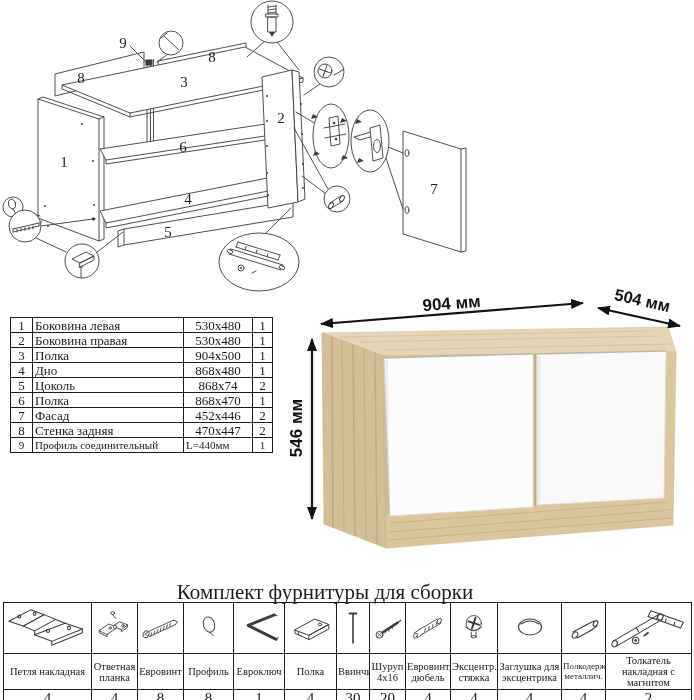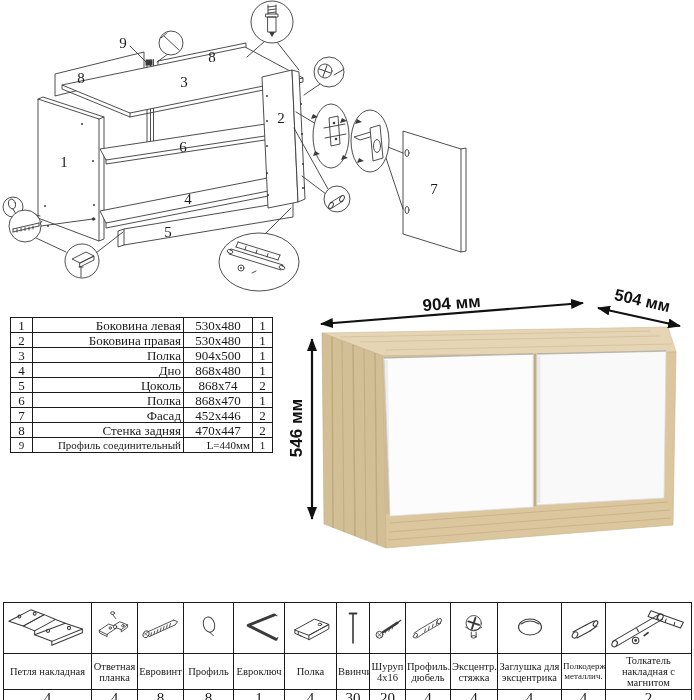--- a/index.html
+++ b/index.html
@@ -4,21 +4,21 @@
 <style>
   html,body{margin:0;padding:0;background:#fff;}
   #page{position:relative;width:694px;height:700px;background:#fff;overflow:hidden;
         font-family:"Liberation Serif",serif;color:#1a1a1a;}
   svg{display:block;}
   .abs{position:absolute;}
 
   
   #parts-table{left:10px;top:317px;border-collapse:collapse;table-layout:fixed;width:262px;}
   #parts-table td{border:1px solid #1a1a1a;height:14px;padding:0 2px;font-size:13px;
-                  line-height:13px;white-space:nowrap;overflow:hidden;text-align:right;}
+                  line-height:13px;white-space:nowrap;overflow:hidden;}
   #parts-table td.c{text-align:center;padding:0;}
   #parts-table tr.small td{font-size:11px;}
 
   
   #hw-title{left:0;top:580px;width:650px;text-align:center;font-size:21px;}
   #hw-table{left:3px;top:602px;border-collapse:collapse;table-layout:fixed;width:689px;}
   #hw-table td{border:1px solid #1a1a1a;text-align:center;vertical-align:middle;padding:0;overflow:hidden;}
   #hw-table tr.icons td{height:50px;}
   #hw-table tr.names td{height:24px;font-size:10.5px;line-height:11px;padding:1px 1px;}
   #hw-table tr.names td.sm{font-size:9px;line-height:9.5px;}
@@ -317,20 +317,21 @@
     <g>
       <line x1="308" y1="28" x2="390" y2="46" stroke="#111" stroke-width="2.2" marker-start="url(#ah)" marker-end="url(#ah)"></line>
       <text class="dim" x="351" y="26" font-size="16.5" text-anchor="middle" transform="rotate(13 351 26)">504 мм</text>
     </g>
     <g>
       <line x1="22" y1="59" x2="22" y2="239" stroke="#111" stroke-width="2.2" marker-start="url(#ah)" marker-end="url(#ah)"></line>
       <text class="dim" x="12" y="148" font-size="17" text-anchor="middle" transform="rotate(-90 12 148)">546 мм</text>
     </g>
   </svg>
 
+  <div id="hw-title" class="abs">Комплект фурнитуры для сборки</div>
 
   <table id="hw-table" class="abs">
     <colgroup>
       <col style="width:88px">
         <col style="width:46px">
         <col style="width:46px">
         <col style="width:50px">
       <col style="width:51px">
         <col style="width:52px">
         <col style="width:33px">
@@ -463,21 +464,21 @@
       </tr>
       <tr class="names">
         <td>Петля накладная</td>
         <td>Ответная планка</td>
         <td>Евровинт</td>
         <td>Профиль</td>
         <td>Евроключ</td>
         <td>Полка</td>
         <td>Ввинчив</td>
         <td>Шуруп 4x16</td>
-        <td>Профиль. дюбель</td>
+        <td>Евровинт. дюбель</td>
         <td>Эксцентр. стяжка</td>
         <td>Заглушка для эксцентрика</td>
         <td class="sm">Полкодерж. металлич.</td>
         <td>Толкатель накладная с магнитом</td>
       </tr>
       <tr class="qtys">
         <td>4</td>
         <td>4</td>
         <td>8</td>
         <td>8</td>

